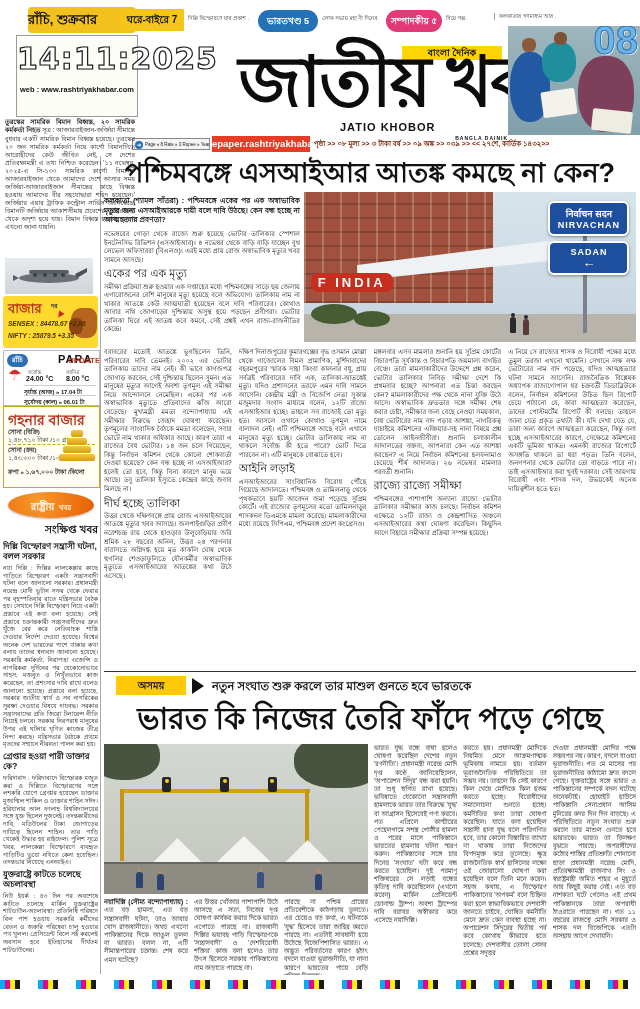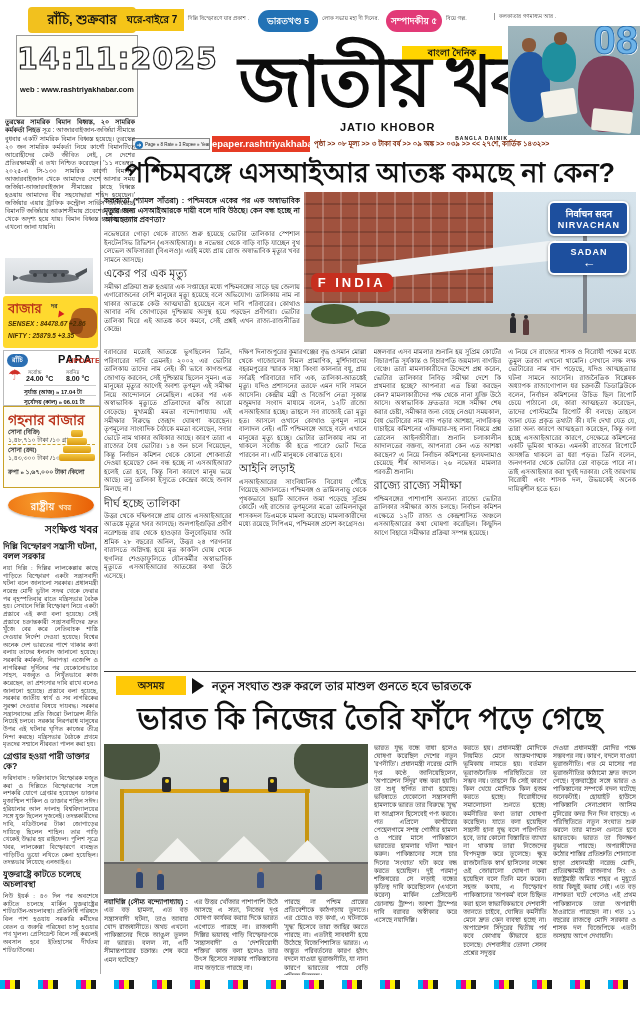--- a/index.html
+++ b/index.html
@@ -2,21 +2,21 @@
 <html><head>
 <meta charset="utf-8">
 <style>
   html,body{margin:0;padding:0;background:#e9e9e9;}
   .page{position:relative;width:640px;height:1009px;background:#ffffff;overflow:hidden;
         font-family:"Liberation Sans",sans-serif;color:#111;}
   .abs{position:absolute;}
 
   
   .dateline{left:28px;top:7px;width:108px;height:26px;background:#f2c11e;border-radius:4px;
-            font-size:13px;font-weight:bold;text-align:center;line-height:26px;}
+            font-size:13px;font-weight:bold;text-align:left;line-height:26px;}
   .datebox{left:16px;top:35px;width:120px;height:80px;border:1px solid #9a9a9a;background:#fdfdf8;text-align:center;}
   .bigdate{margin-top:5px;font-family:"DejaVu Sans",sans-serif;font-size:30px;font-weight:800;letter-spacing:1px;
            color:#fff;-webkit-text-stroke:1.2px #222;text-shadow:0 0 1px #222;}
   .webline{margin-top:9px;font-size:7.5px;font-weight:bold;color:#111;}
   .promo-badge{height:22px;font-weight:bold;text-align:center;line-height:22px;}
   .pb1{left:120px;top:9px;width:64px;background:#f5c518;font-size:10px;}
   .pb2{left:258px;top:10px;width:60px;background:#2272b5;color:#fff;border-radius:11px;font-size:9px;}
   .pb3{left:386px;top:10px;width:56px;background:#e23a77;color:#fff;border-radius:11px;font-size:9px;}
   .promo-text{top:15px;font-size:5.5px;color:#333;line-height:1.2;}
   .pt1{left:188px;width:66px;}

